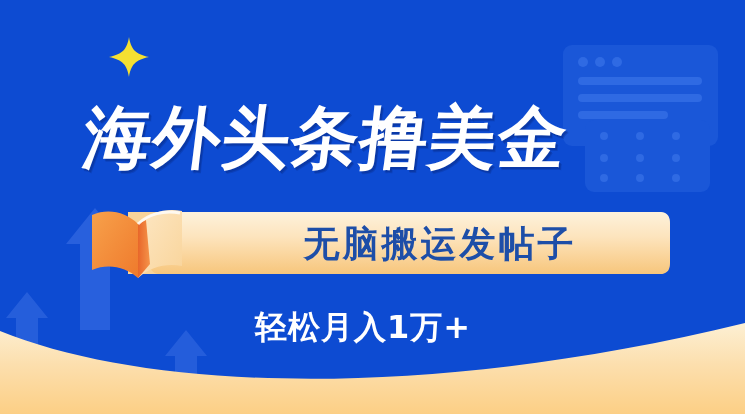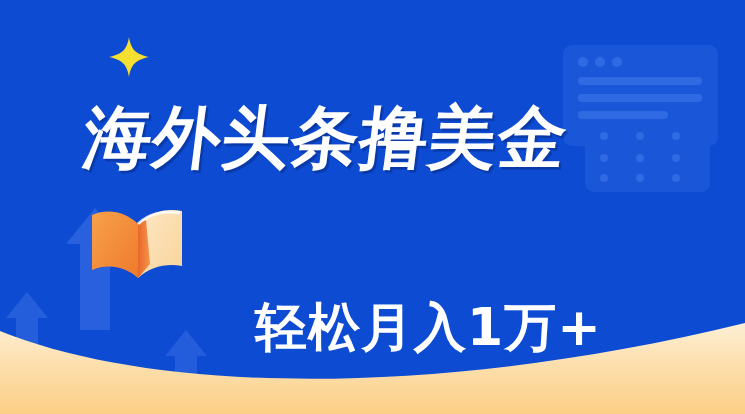--- a/index.html
+++ b/index.html
@@ -106,21 +106,21 @@
   }
 
   
   .tagline {
     position: absolute;
     left: 255px;
     top: 303px;
     width: 300px;
     height: 48px;
     color: #ffffff;
-    font-size: 52px;
+    font-size: 32px;
     line-height: 48px;
     font-weight: 700;
     letter-spacing: 1px;
     white-space: nowrap;
     text-align: left;
     font-family: "DejaVu Sans", "Liberation Sans", sans-serif;
   }
 </style>
 </head>
 <body>
@@ -173,20 +173,38 @@
 
     <path d="M0 331 C 150 392, 430 400, 745 323 L745 414 L0 414 Z" fill="url(#creamGrad)"></path>
   </svg>
 
   <svg class="sparkle" viewBox="0 0 42 42" xmlns="http://www.w3.org/2000/svg">
     <path d="M21 1 C23 13, 27 18, 41 21 C27 24, 23 29, 21 41 C19 29, 15 24, 1 21 C15 18, 19 13, 21 1 Z" fill="#f5e032"></path>
   </svg>
 
   <div class="title">海外头条撸美金</div>
 
+  <div class="ribbon-wrap">
+    <svg class="ribbon-svg" viewBox="0 0 560 72" xmlns="http://www.w3.org/2000/svg">
+      <defs>
+        <linearGradient id="ribGrad" x1="0" y1="0" x2="0" y2="1">
+          <stop offset="0%" stop-color="#fdf2dc"></stop>
+          <stop offset="40%" stop-color="#fde4bd"></stop>
+          <stop offset="100%" stop-color="#f7c67c"></stop>
+        </linearGradient>
+      </defs>
+
+      <path d="M8 4 L46 4 L32 34 L46 66 L8 66 Z" fill="#f8d49a"></path>
+
+      <path d="M26 4 L540 4 C548 4, 552 10, 548 18 L540 34 L548 52 C552 60, 548 66, 540 66 L40 66 C32 66, 28 60, 32 52 L40 34 L32 18 C28 10, 32 4, 40 4 Z" fill="url(#ribGrad)"></path>
+      <rect x="34" y="4" width="516" height="62" rx="11" fill="url(#ribGrad)"></rect>
+    </svg>
+
+    <div class="ribbon-text">无脑搬运发帖子</div>
+  </div>
 
   <svg class="book" viewBox="0 0 104 86" xmlns="http://www.w3.org/2000/svg">
     <defs>
       <linearGradient id="bookL" x1="0" y1="0" x2="1" y2="1">
         <stop offset="0%" stop-color="#f7a14b"></stop>
         <stop offset="100%" stop-color="#ef7a2c"></stop>
       </linearGradient>
       <linearGradient id="bookR" x1="0" y1="0" x2="1" y2="1">
         <stop offset="0%" stop-color="#fde7c4"></stop>
         <stop offset="100%" stop-color="#f9d49a"></stop>

